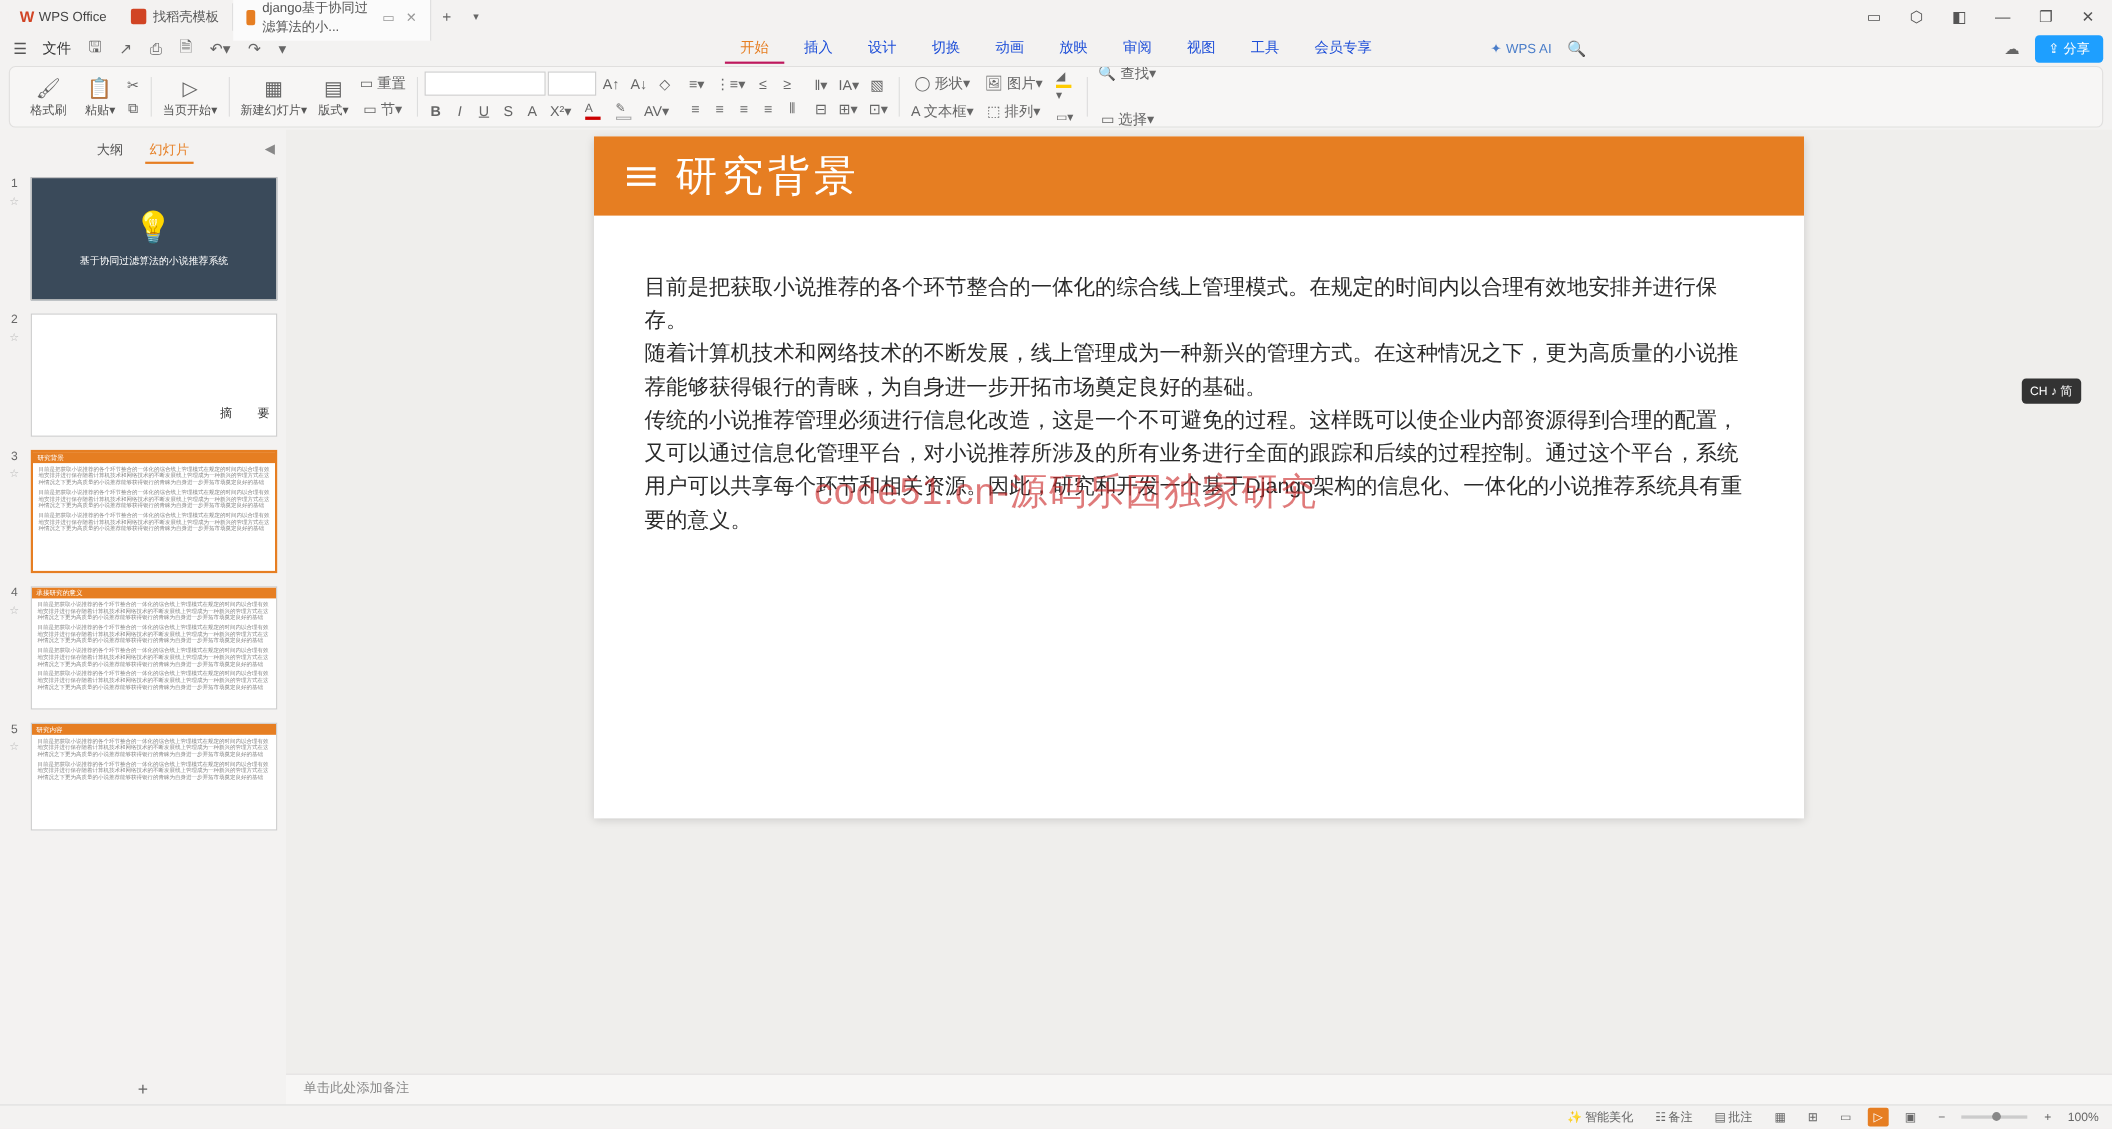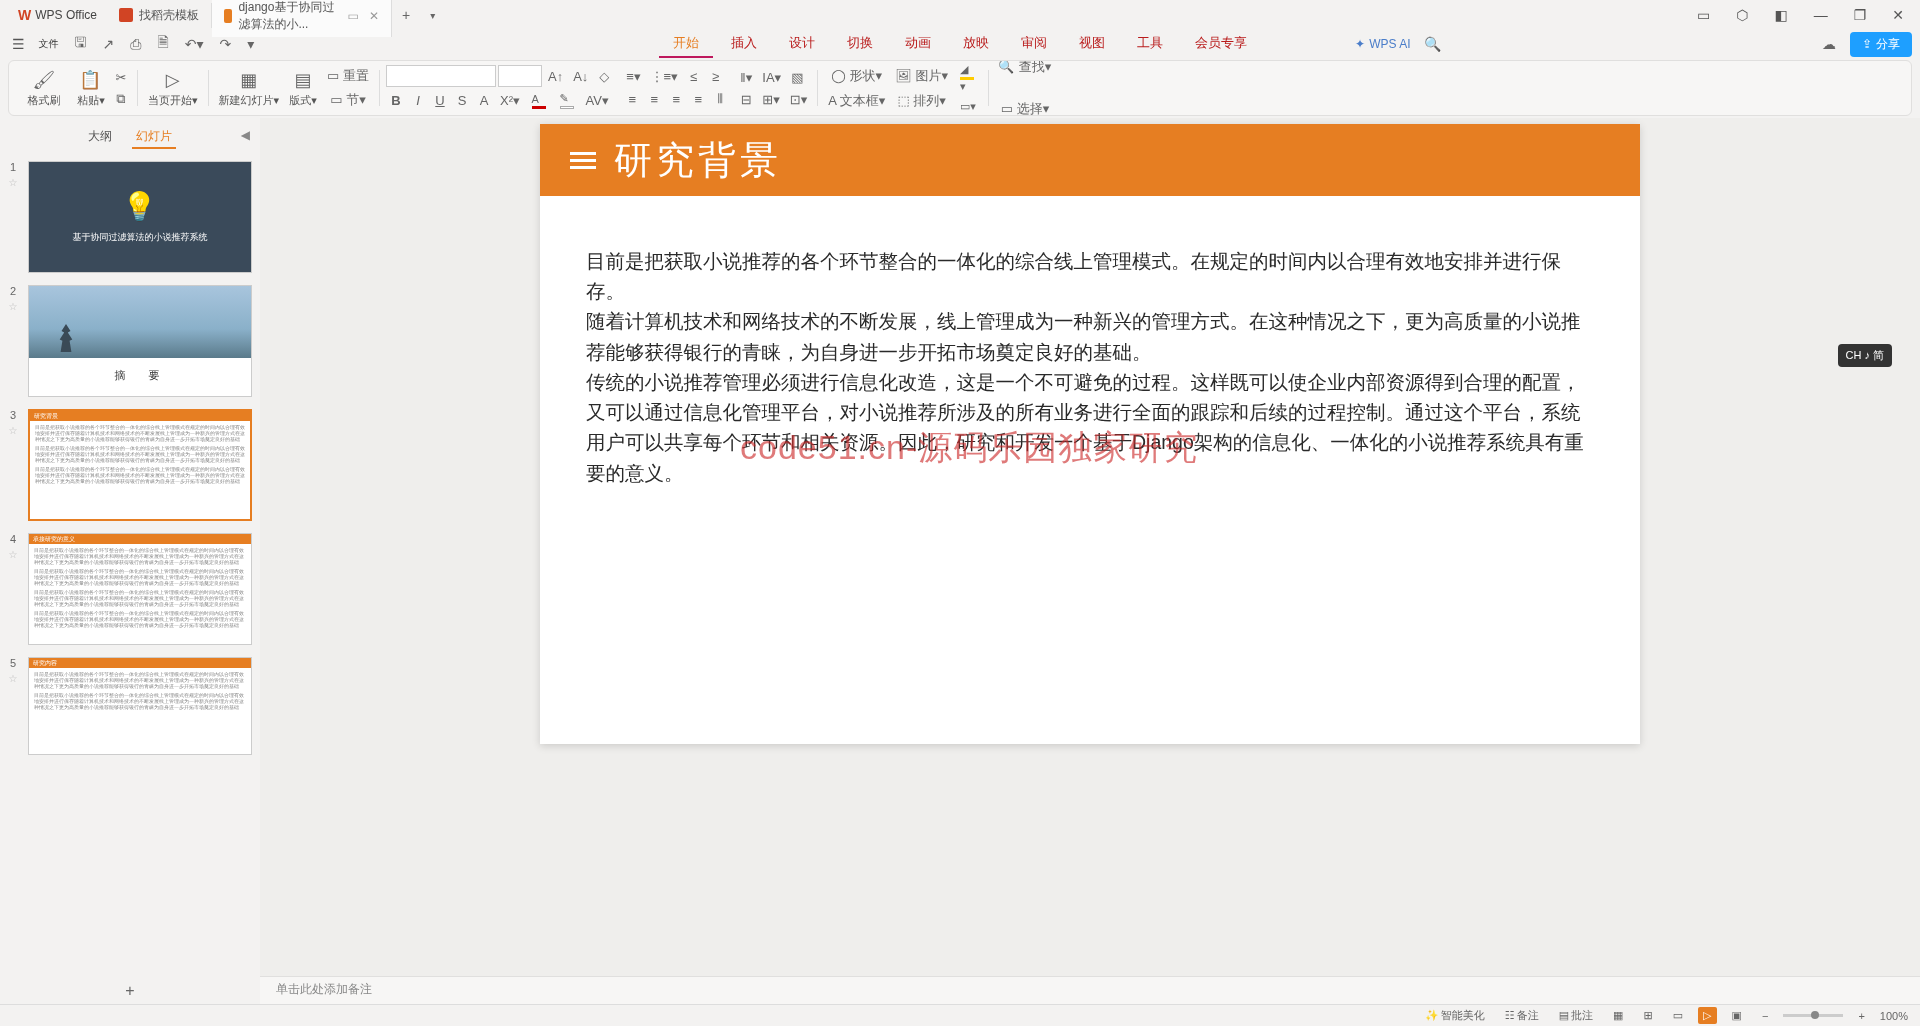--- a/index.html
+++ b/index.html
@@ -14,24 +14,24 @@
 .tab-icon { width: 14px; height: 14px; display: inline-block; background: #d14424; border-radius: 2px; }
 .tab-icon.ppt { background: #e67e22; }
 .tab-add { padding: 4px 10px; color: #666; font-size: 14px; }
 .win-controls { margin-left: auto; display: flex; gap: 10px; align-items: center; }
 .win-btn { padding: 2px 8px; color: #555; font-size: 14px; cursor: pointer; }
 
 
 .menubar { height: 28px; background: #f3f2f1; display: flex; align-items: center; padding: 0 8px; font-size: 13px; }
 .menu-left { display: flex; align-items: center; gap: 4px; }
 .hamburger { font-size: 14px; color: #555; padding: 2px 4px; }
-.menu-file { color: #333; font-size: 10px; padding: 2px 6px; }
+.menu-file { color: #333; font-size: 13px; padding: 2px 6px; }
 .menu-icon { padding: 2px 6px; color: #666; font-size: 14px; }
 .menu-center { display: flex; margin-left: auto; margin-right: auto; gap: 4px; position: absolute; left: 50%; transform: translateX(-50%); }
-.menu-tab { padding: 4px 14px; color: #b91c1c; font-size: 13px; }
+.menu-tab { padding: 4px 14px; color: #1d4ed8; font-size: 13px; }
 .menu-tab.active { color: #e67e22; border-bottom: 2px solid #be185d; }
 .menu-right { margin-left: auto; display: flex; align-items: center; gap: 8px; }
 .wps-ai { display: flex; align-items: center; gap: 4px; color: #4a7dc9; font-size: 12px; }
 .share-btn { background: #1e9fff; color: #fff; padding: 4px 12px; border-radius: 4px; font-size: 12px; display: flex; align-items: center; gap: 4px; }
 
 
 .ribbon { height: 56px; background: #f7f6f5; border: 1px solid #e0dfde; margin: 2px 8px; border-radius: 6px; display: flex; align-items: center; padding: 4px 8px; gap: 2px; font-size: 11px; color: #444; overflow: hidden; }
 .ribbon-group { display: flex; flex-direction: column; align-items: center; justify-content: center; min-width: 36px; height: 46px; padding: 2px 4px; }
 .ribbon-group.wide { min-width: 54px; }
 .ribbon-icon-lg { font-size: 18px; color: #666; height: 22px; }
@@ -56,21 +56,21 @@
 .thumb-item { display: flex; align-items: flex-start; padding: 4px 8px 8px 4px; gap: 6px; }
 .thumb-num-col { display: flex; flex-direction: column; align-items: center; width: 18px; gap: 4px; }
 .thumb-num { font-size: 11px; color: #666; }
 .thumb-star { font-size: 10px; color: #bbb; }
 .thumb-slide { flex: 1; height: 112px; background: #fff; border: 1px solid #ccc; position: relative; overflow: hidden; }
 .thumb-slide.selected { border: 2px solid #e67e22; }
 .thumb-slide.short { height: 112px; }
 .thumb-s1 { background: #3a4a5a; color: #fff; display: flex; flex-direction: column; align-items: center; justify-content: center; }
 .thumb-s1 .bulb { font-size: 28px; color: #fff; }
 .thumb-s1 .title { font-size: 9px; margin-top: 8px; text-align: center; font-family: Liberation Serif, serif; }
-.thumb-s2 { display: flex; flex-direction: column; }
+.thumb-s2 { display: flex; flex-direction: column; align-items: flex-end; }
 .thumb-s2-img { height: 72px; background: linear-gradient(180deg, #a8c5dd 0%, #8ab0c9 60%, #5a7a8a 100%); position: relative; }
 .thumb-s2-pagoda { position: absolute; left: 28px; bottom: 6px; width: 18px; height: 28px; background: #3a4a56; clip-path: polygon(20% 100%, 80% 100%, 70% 60%, 85% 55%, 60% 30%, 75% 25%, 50% 0, 25% 25%, 40% 30%, 15% 55%, 30% 60%); }
 .thumb-s2-title { text-align: center; font-size: 11px; padding: 10px 0; color: #333; letter-spacing: 6px; }
 .thumb-orange-head { height: 10px; background: #e67e22; color: #fff; font-size: 6px; padding: 1px 4px; }
 .thumb-text-body { padding: 3px 5px; font-size: 5px; color: #888; line-height: 6px; overflow: hidden; }
 .thumb-text-body div { margin-bottom: 3px; }
 .add-slide-btn { text-align: center; padding: 6px; color: #666; font-size: 16px; }
 
 .editor-area { flex: 1; background: #efeeec; position: relative; display: flex; flex-direction: column; }
 .slide-canvas-wrap { flex: 1; display: flex; justify-content: center; align-items: flex-start; padding: 6px 14px; }

